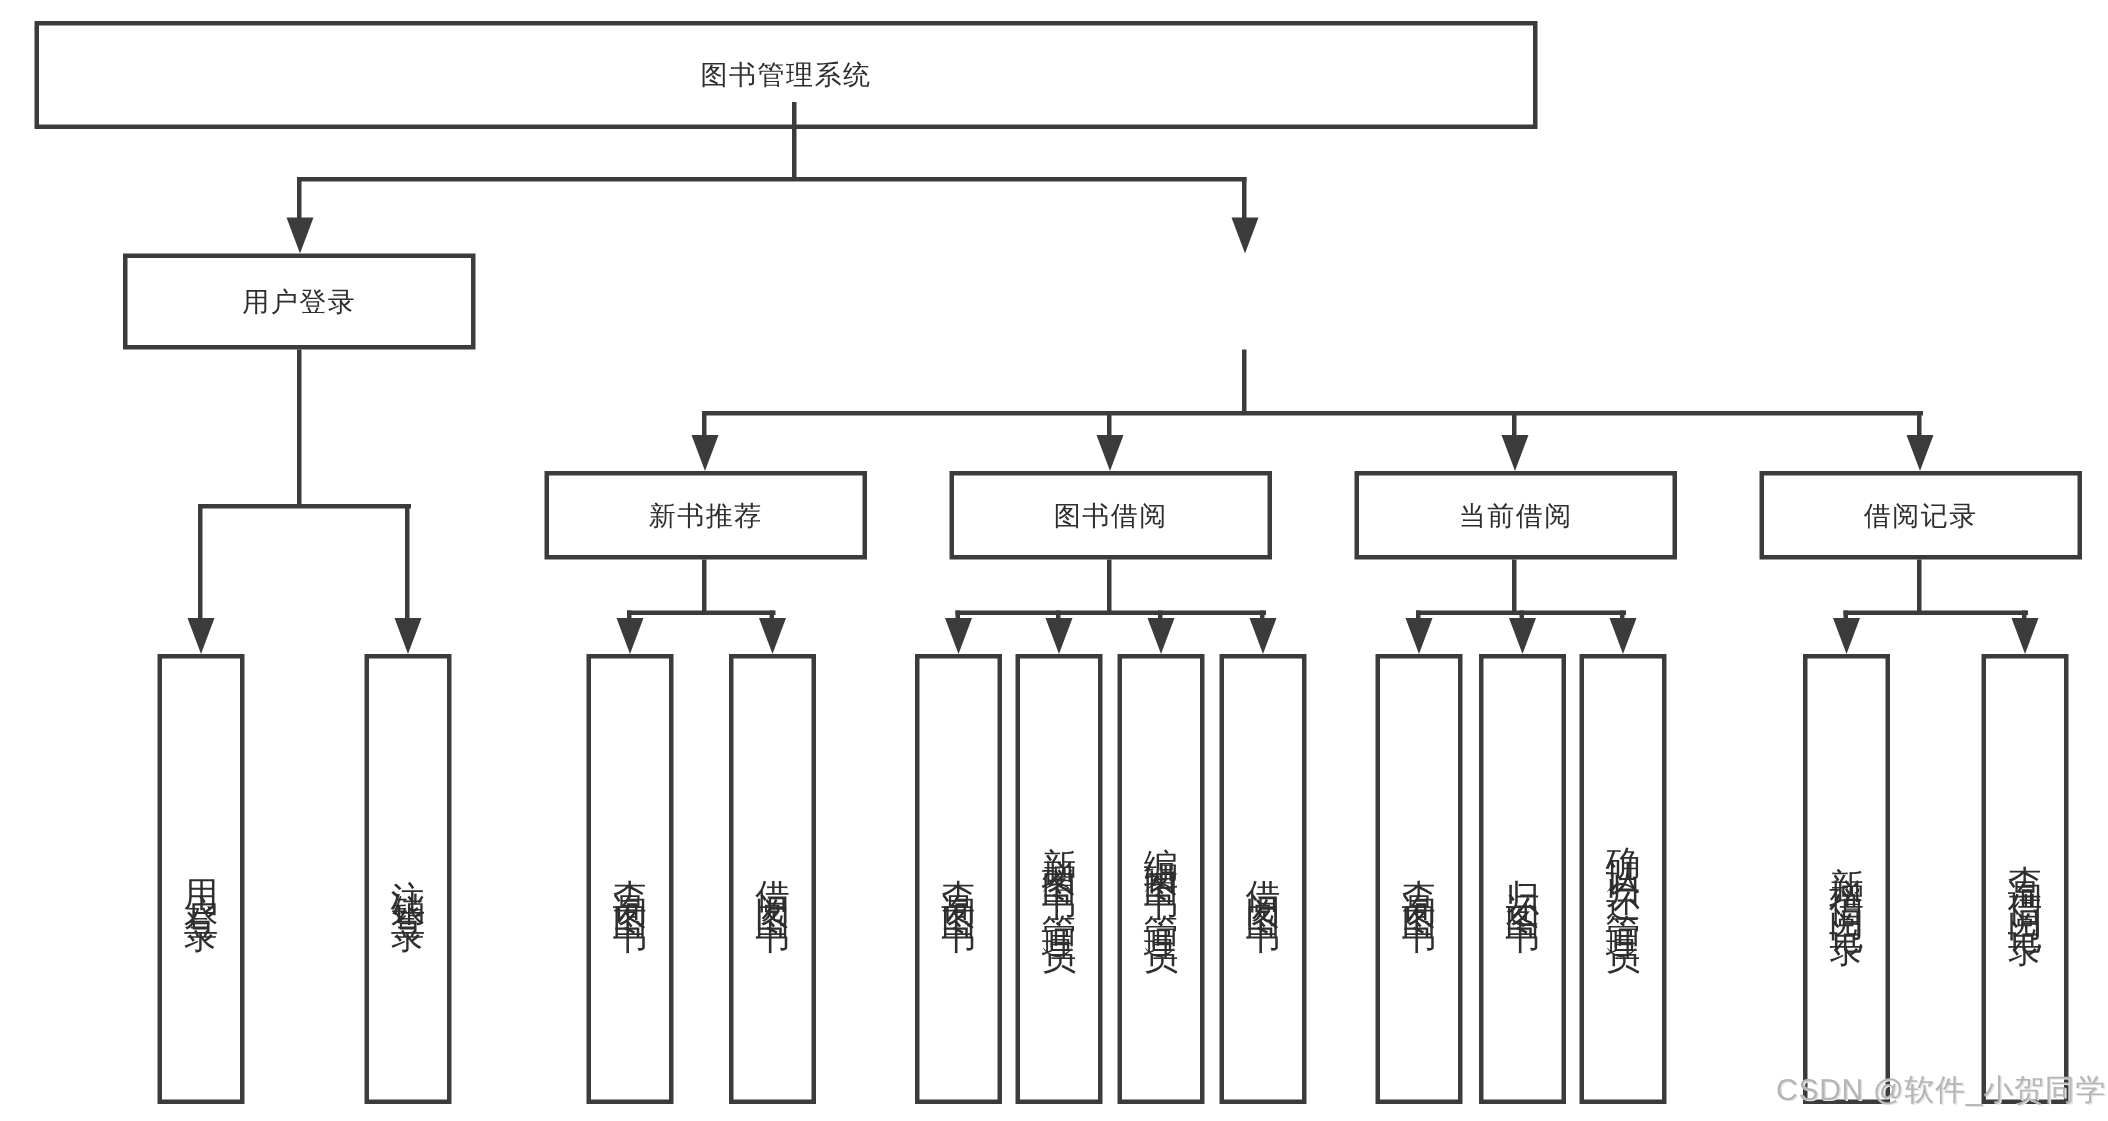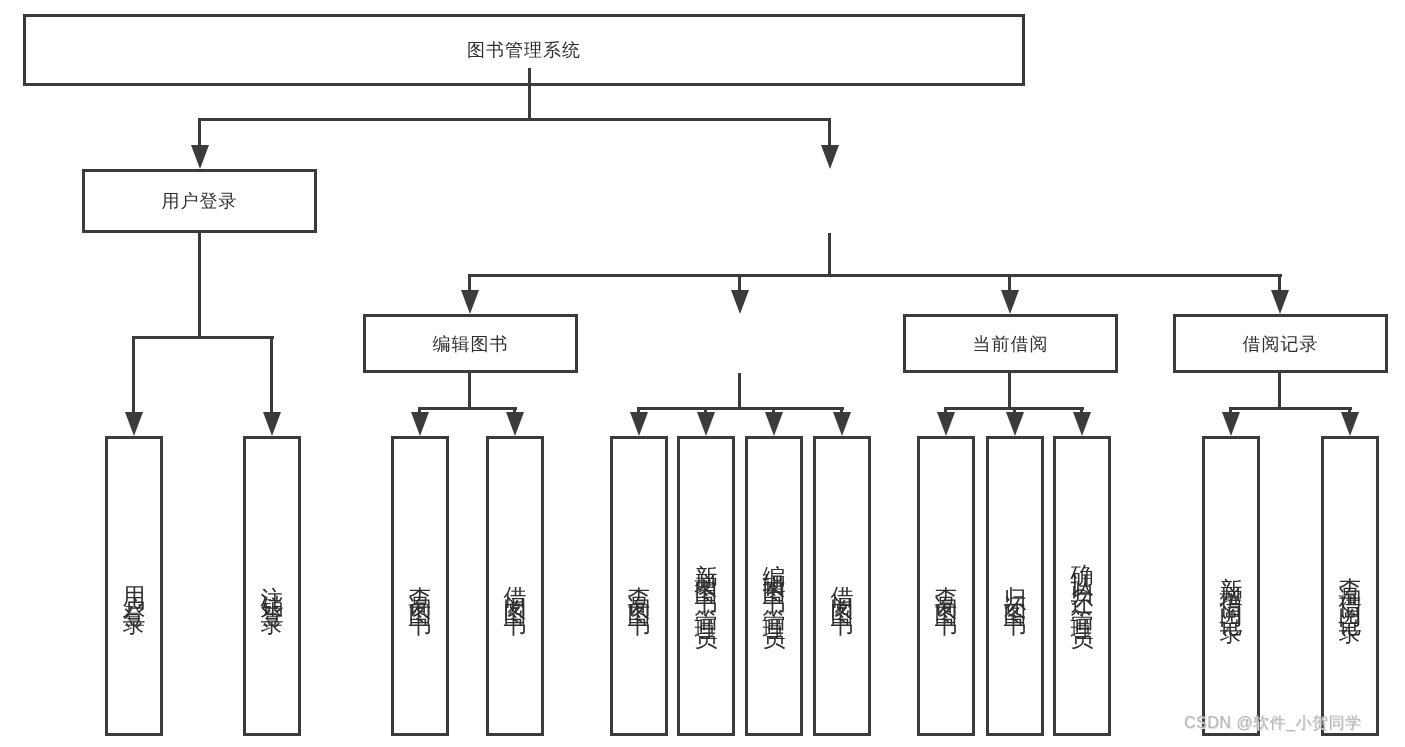--- a/index.html
+++ b/index.html
@@ -28,21 +28,21 @@
   
   .vl { position:absolute; width:3px; background:#3b3b3b; }
   .hl { position:absolute; height:3px; background:#3b3b3b; }
   .tri {
     position:absolute; width:0; height:0;
     border-left:9px solid transparent; border-right:9px solid transparent;
     border-top:24px solid #3b3b3b;
   }
   .watermark {
     position:absolute; left:1184px; top:713px; z-index:5;
-    font-size:16px; color:#b5b5b5; letter-spacing:0.5px; white-space:nowrap;
+    font-size:20px; color:#b5b5b5; letter-spacing:0.5px; white-space:nowrap;
     text-shadow:1px 1px 0 #e3e3e3;
   }
 </style>
 </head>
 <body>
 
 <div class="stage">
 
   <div class="hbox" style="left:23px; top:14px; width:1002px; height:72px;">
     <span>图书管理系统</span>
@@ -71,21 +71,24 @@
   <i class="vl" style="left:468px; top:274px; height:18px;"></i>
   <i class="tri" style="left:461px; top:290px;"></i>
   <i class="vl" style="left:738px; top:274px; height:18px;"></i>
   <i class="tri" style="left:731px; top:290px;"></i>
   <i class="vl" style="left:1008px; top:274px; height:18px;"></i>
   <i class="tri" style="left:1001px; top:290px;"></i>
   <i class="vl" style="left:1278px; top:274px; height:18px;"></i>
   <i class="tri" style="left:1271px; top:290px;"></i>
 
   <div class="hbox" style="left:363px; top:314px; width:215px; height:59px;">
-    <span>编辑图书</span>
+    <span>新书推荐</span>
+  </div>
+  <div class="hbox" style="left:633px; top:314px; width:215px; height:59px;">
+    <span>图书借阅</span>
   </div>
   <div class="hbox" style="left:903px; top:314px; width:215px; height:59px;">
     <span>当前借阅</span>
   </div>
   <div class="hbox" style="left:1173px; top:314px; width:215px; height:59px;">
     <span>借阅记录</span>
   </div>
 
   <i class="vl" style="left:468px; top:373px; height:36px;"></i>
   <i class="hl" style="left:418px; top:407px; width:99px;"></i>

